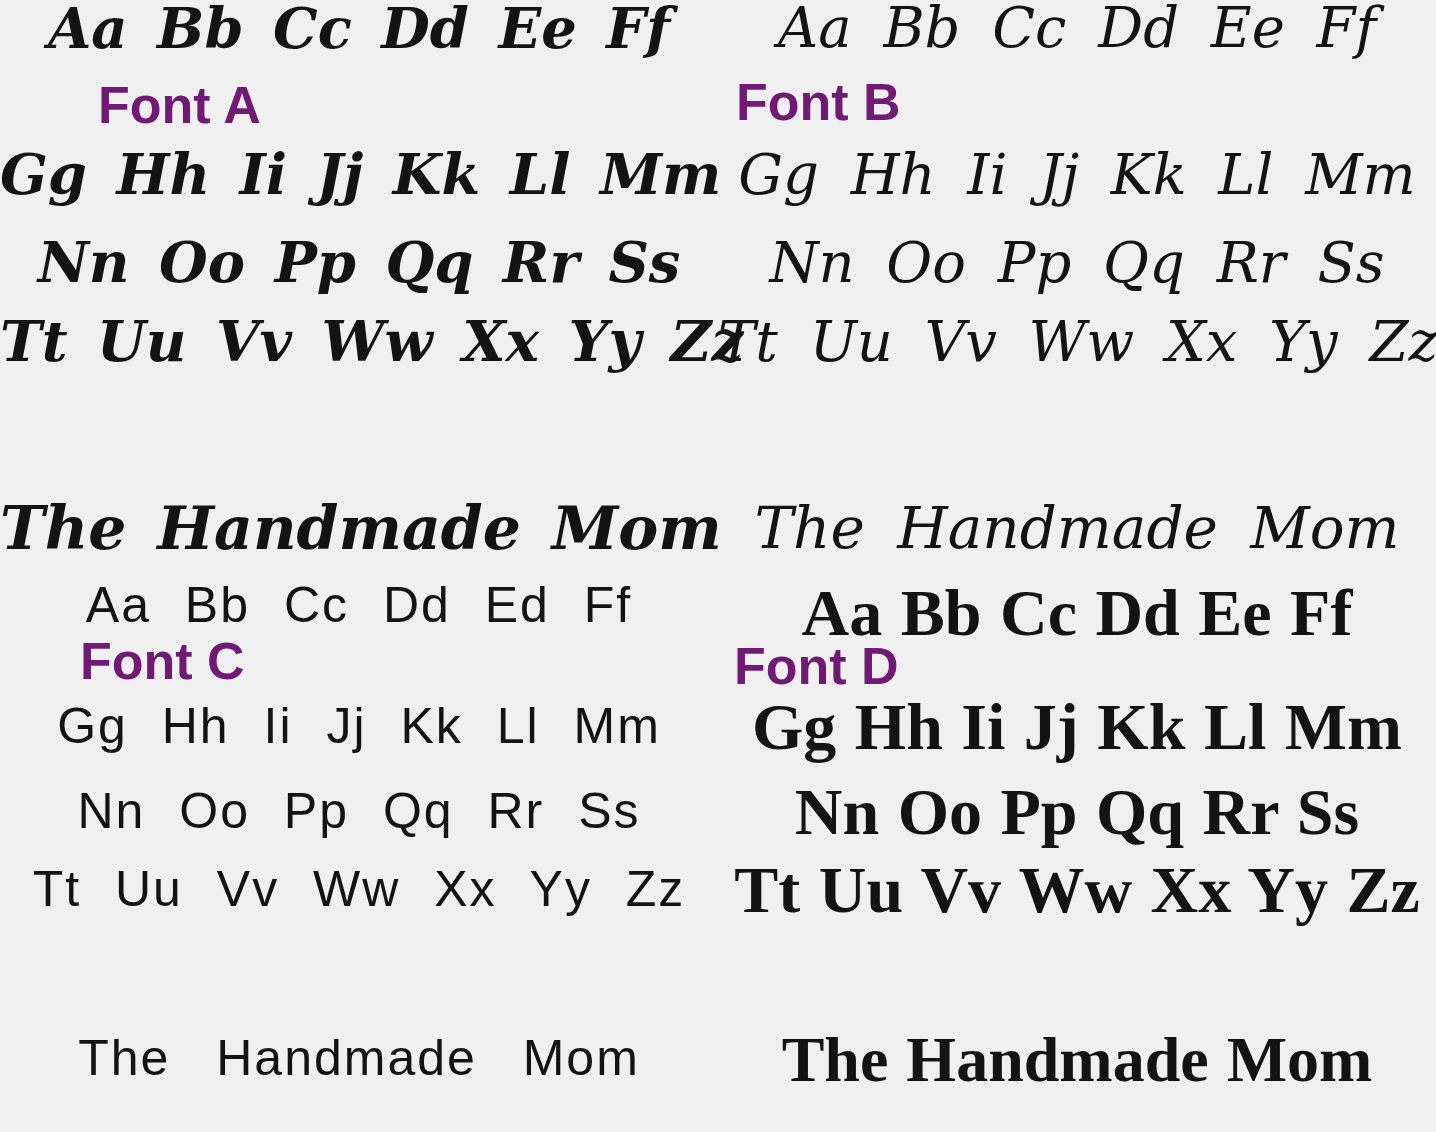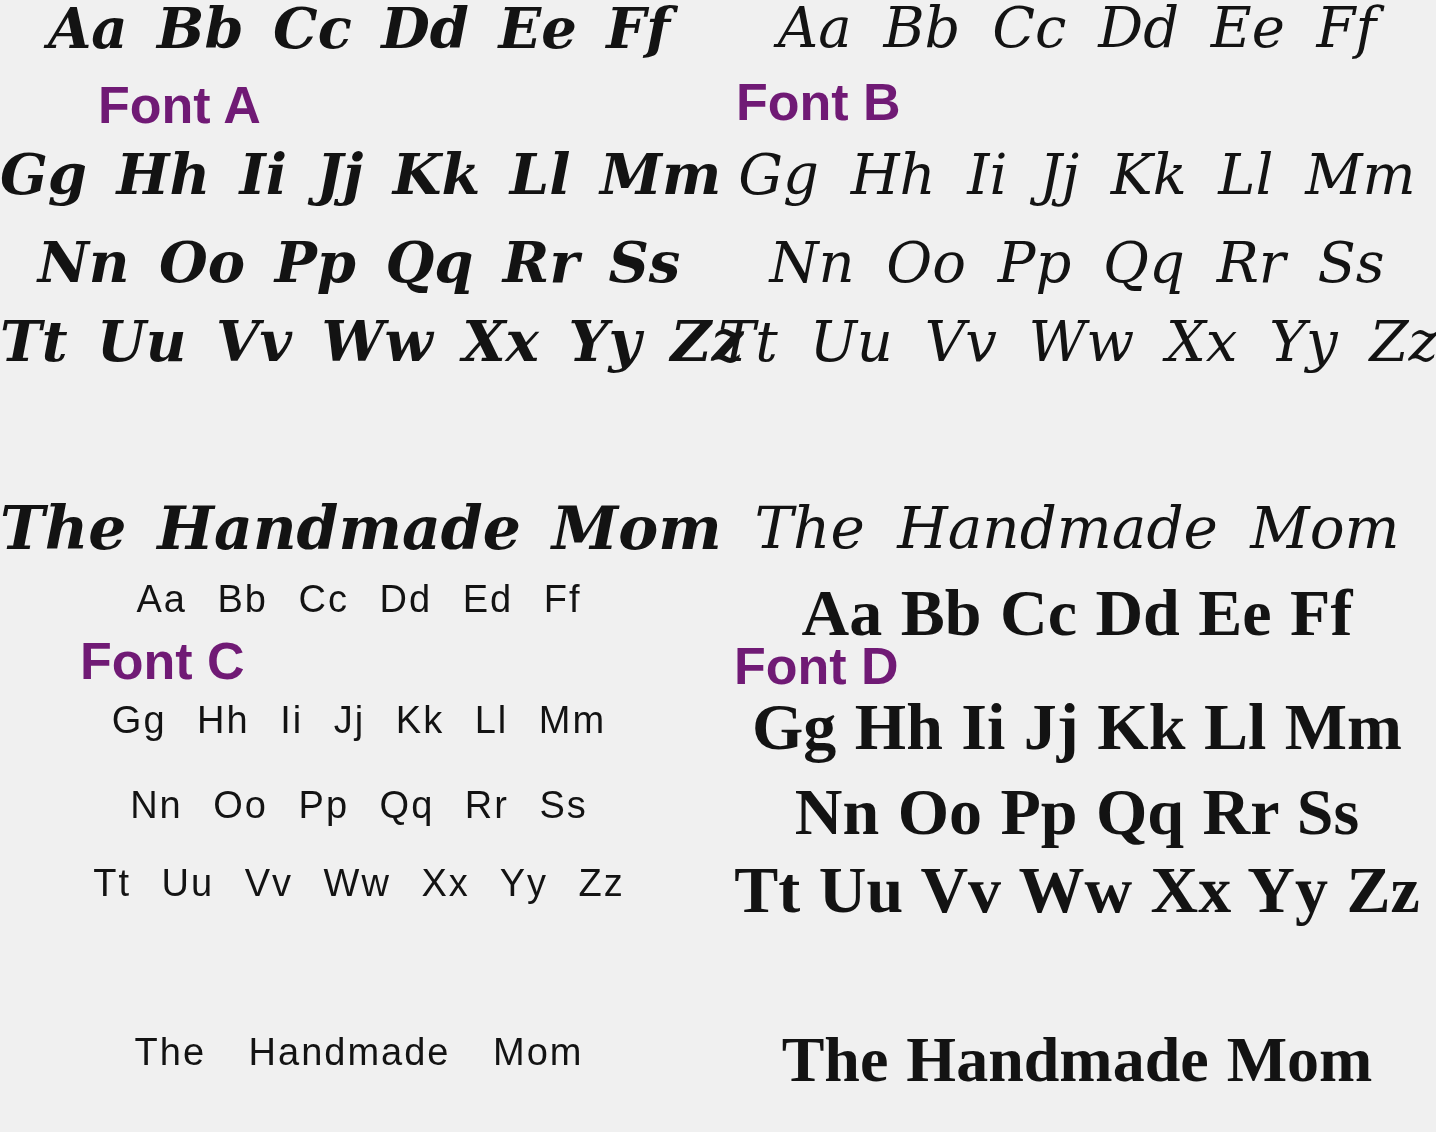--- a/index.html
+++ b/index.html
@@ -73,21 +73,21 @@
   #quad-b .row:nth-of-type(2) { top: 147px; }
   #quad-b .row:nth-of-type(3) { top: 235px; }
   #quad-b .row:nth-of-type(4) { top: 314px; }
   #quad-b .row:nth-of-type(5) { top: 397px; }
   #quad-b .sample { top: 499px; font-size: 58px; }
 
   
   .sans-thin {
     font-family: "Liberation Sans", sans-serif;
     font-weight: 400;
-    font-size: 38px;
+    font-size: 50px;
     letter-spacing: 2px;
     word-spacing: 18px;
   }
   #quad-c .row:nth-of-type(2) { top: 121px; }
   #quad-c .row:nth-of-type(3) { top: 206px; }
   #quad-c .row:nth-of-type(4) { top: 284px; }
   #quad-c .row:nth-of-type(5) { top: 361px; }
   #quad-c .sample { top: 453px; word-spacing: 30px; }
 
   

